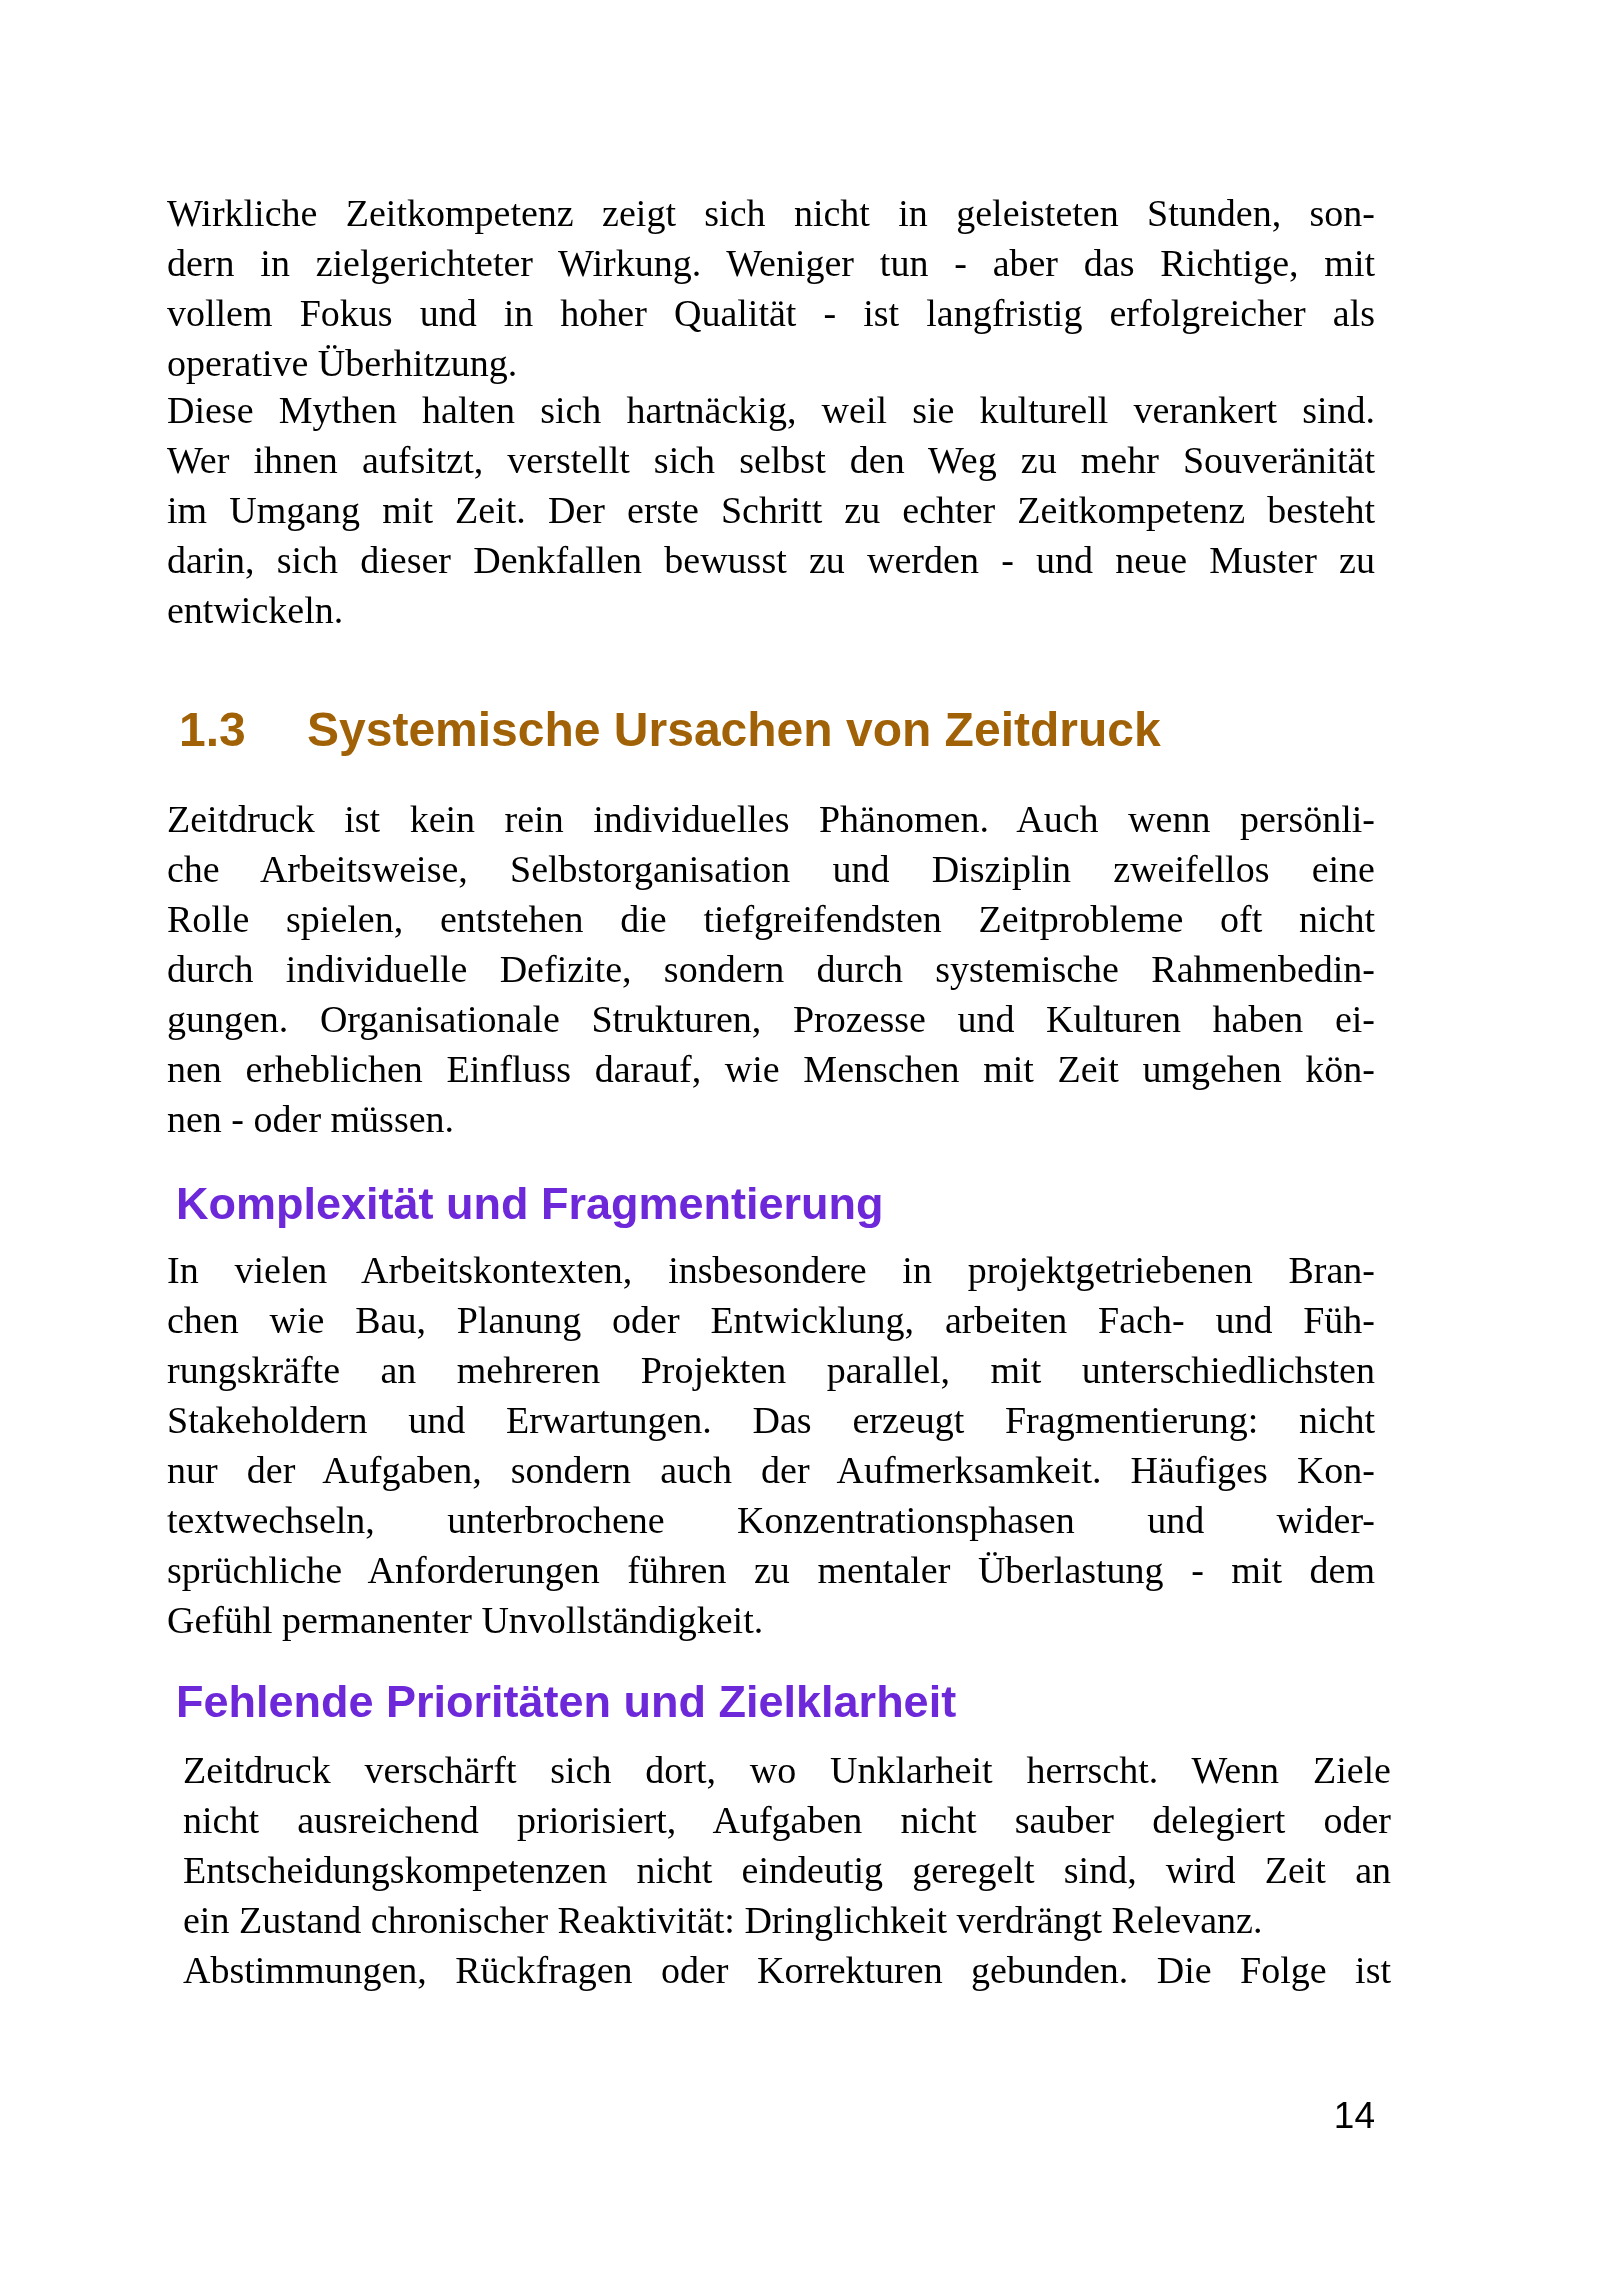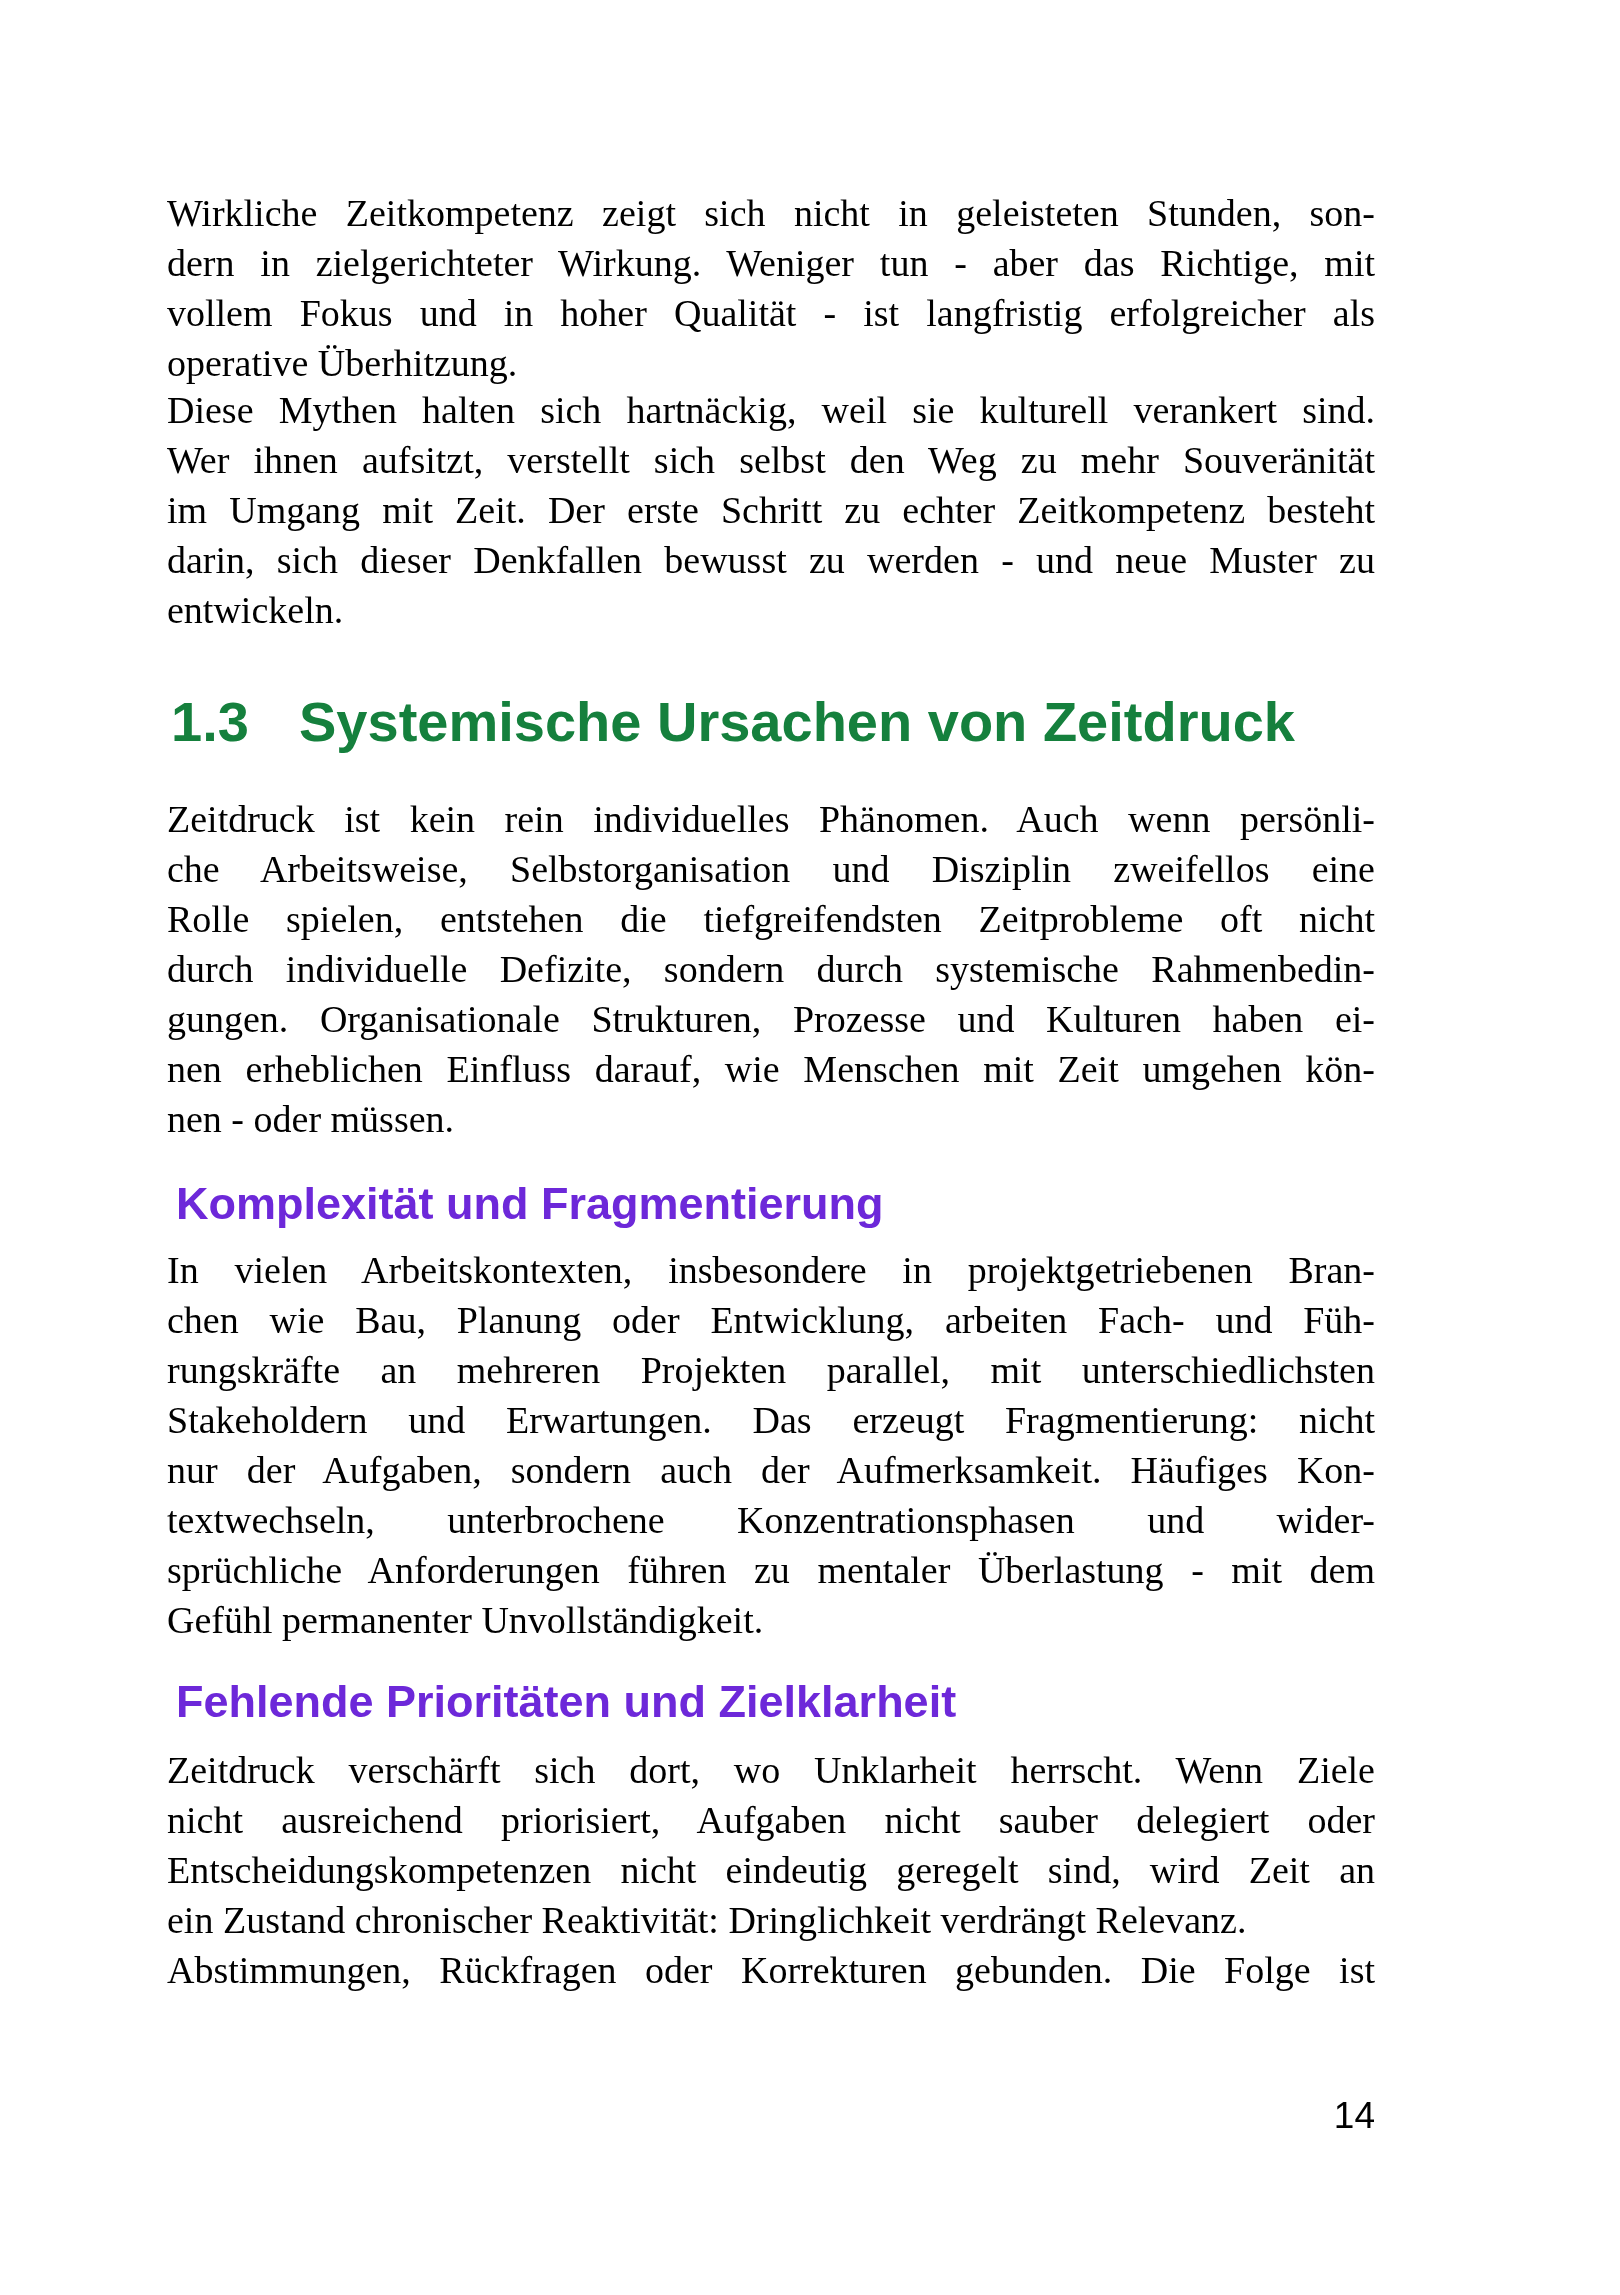--- a/index.html
+++ b/index.html
@@ -28,26 +28,26 @@
     text-align: justify;
     text-align-last: justify;
   }
   .para .line.last {
     text-align-last: left;
   }
   .heading {
     position: absolute;
     left: 167px;
     width: 1208px;
-    margin: 4px;
+    margin: 12px;
     font-family: "Liberation Sans", "DejaVu Sans", sans-serif;
     font-weight: 700;
-    font-size: 56px;
+    font-size: 48px;
     line-height: 68px;
-    color: #15803d;
+    color: #a16207;
     white-space: nowrap;
   }
   .h-num {
     display: inline-block;
     min-width: 128px;
   }
   .subheading {
     position: absolute;
     left: 176px;
     width: 1208px;
@@ -70,21 +70,21 @@
     line-height: 37px;
     color: #000000;
   }
   .p1 { top: 188px; }
   .p2 { top: 385px; }
   .h13 { top: 684px; }
   .p3 { top: 794px; }
   .sub1 { top: 1176px; }
   .p4 { top: 1245px; }
   .sub2 { top: 1674px; }
-  .p5 { top: 1745px; }
+  .p5 { top: 1745px; margin-left: 16px; }
 </style>
 </head>
 <body>
 
 <div class="page">
 
   <div class="para p1">
       <div class="line">Wirkliche Zeitkompetenz zeigt sich nicht in geleisteten Stunden, son-</div>
       <div class="line">dern in zielgerichteter Wirkung. Weniger tun - aber das Richtige, mit</div>
       <div class="line">vollem Fokus und in hoher Qualität - ist langfristig erfolgreicher als</div>

